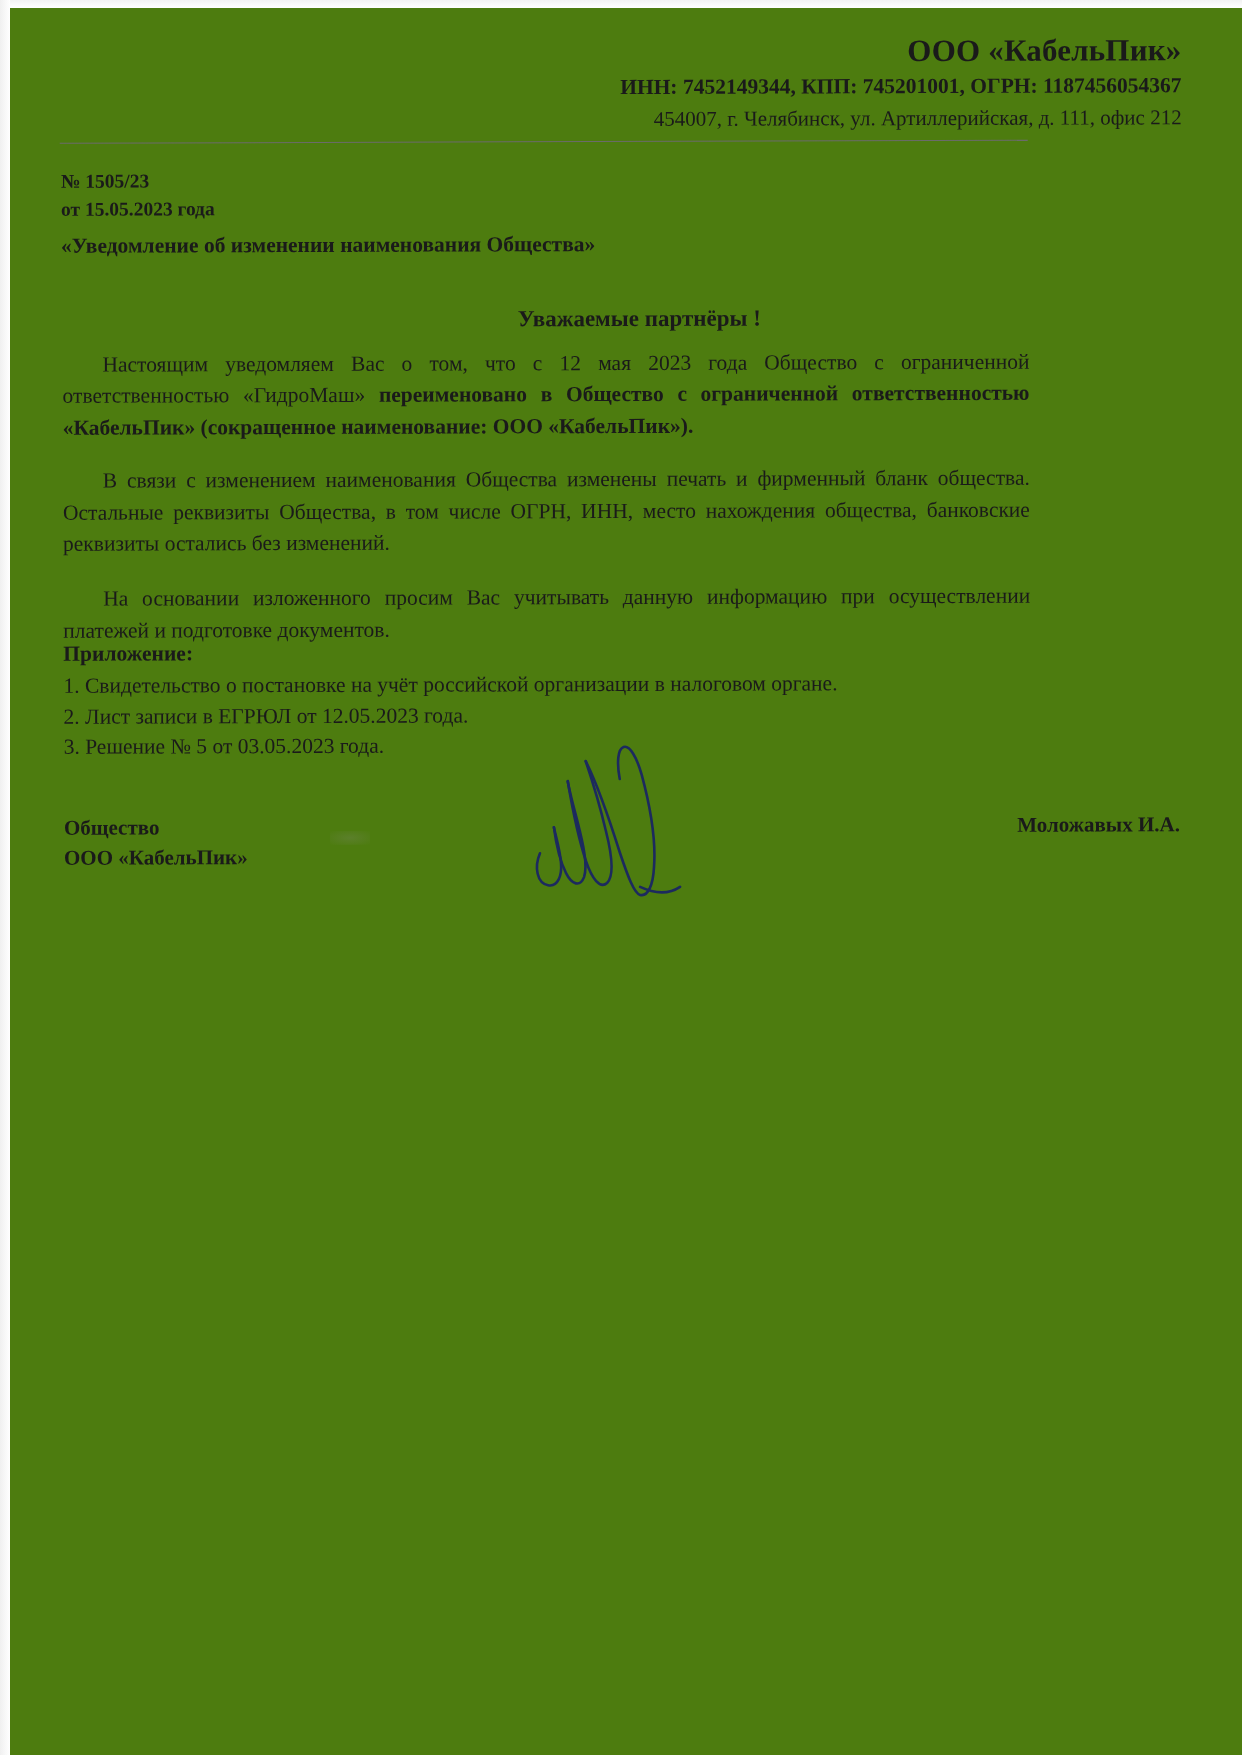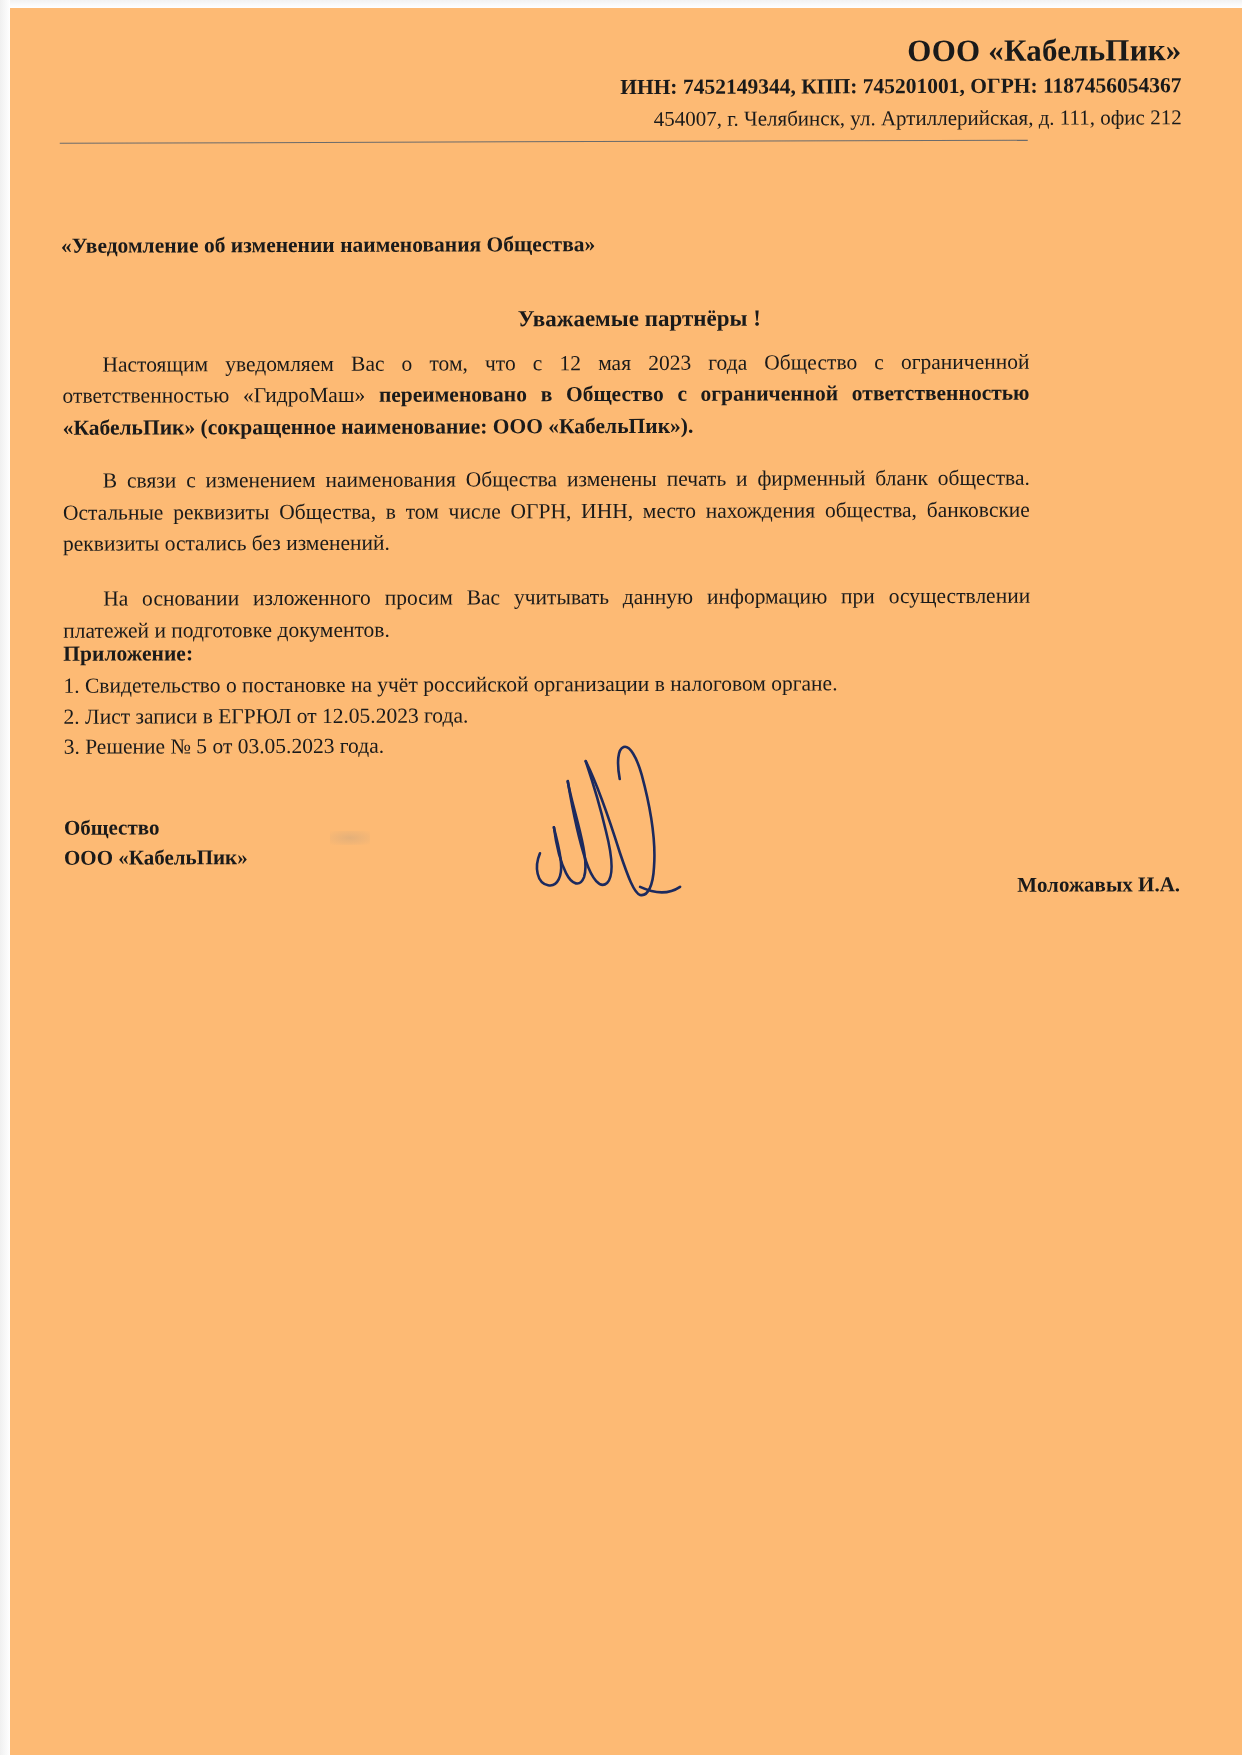--- a/index.html
+++ b/index.html
@@ -11,21 +11,21 @@
     width: 1242px;
     height: 1755px;
     position: relative;
     font-family: "Liberation Serif", "DejaVu Serif", serif;
     color: #1a1a1a;
     overflow: hidden;
   }
   .page {
     position: absolute;
     inset: 0;
-    background: #fdba74;
+    background: #4d7c0f;
     text-decoration: underline;
   }
   
   .scan-edge-left {
     position: absolute;
     left: 0; top: 0; bottom: 0; width: 10px;
     background: linear-gradient(to right, #f0f0f0, #ffffff);
   }
   .scan-edge-top {
     position: absolute;
@@ -150,21 +150,21 @@
     position: absolute;
     left: 64px;
     top: 812px;
     font-size: 21px;
     font-weight: bold;
     line-height: 1.42;
   }
   .sig-name {
     position: absolute;
     right: 62px;
-    top: 874px;
+    top: 814px;
     font-size: 21px;
     font-weight: bold;
     white-space: nowrap;
   }
   .signature-mark {
     position: absolute;
     left: 520px;
     top: 735px;
     width: 190px;
     height: 180px;
@@ -189,20 +189,24 @@
   <div class="sheet">
 
     <div class="letterhead">
       <div class="company-name">ООО «КабельПик»</div>
       <div class="company-regs">ИНН: 7452149344, КПП: 745201001, ОГРН: 1187456054367</div>
       <div class="company-address">454007, г. Челябинск, ул. Артиллерийская, д. 111, офис 212</div>
     </div>
 
     <div class="rule"></div>
 
+    <div class="docnum">
+      <div>№ 1505/23</div>
+      <div>от 15.05.2023 года</div>
+    </div>
 
     <div class="subject">«Уведомление об изменении наименования Общества»</div>
 
     <div class="greeting">Уважаемые партнёры !</div>
 
     <div class="body-block">
       <p class="para p1"><span>Настоящим уведомляем Вас о том, что с 12 мая 2023 года Общество с ограниченной ответственностью «ГидроМаш» </span><b>переименовано в Общество с ограниченной ответственностью «КабельПик» (сокращенное наименование: ООО «КабельПик»).</b></p>
 
       <p class="para p2">В связи с изменением наименования Общества изменены печать и фирменный бланк общества. Остальные реквизиты Общества, в том числе ОГРН, ИНН, место нахождения общества, банковские реквизиты остались без изменений.</p>
 

